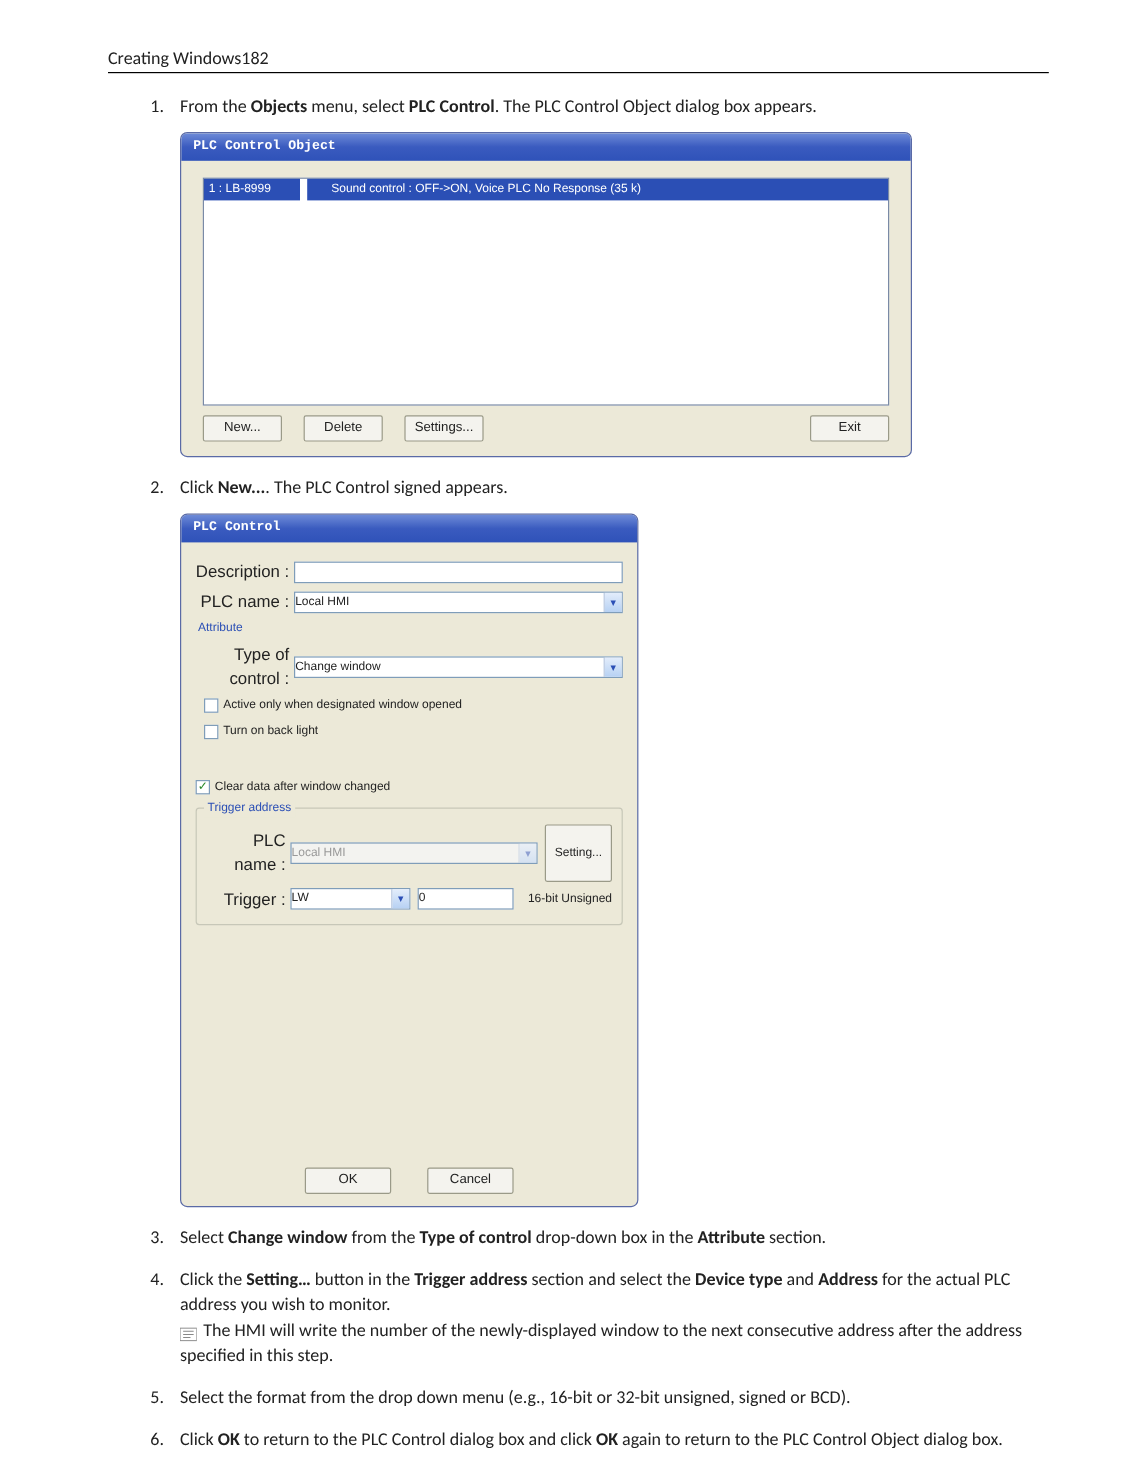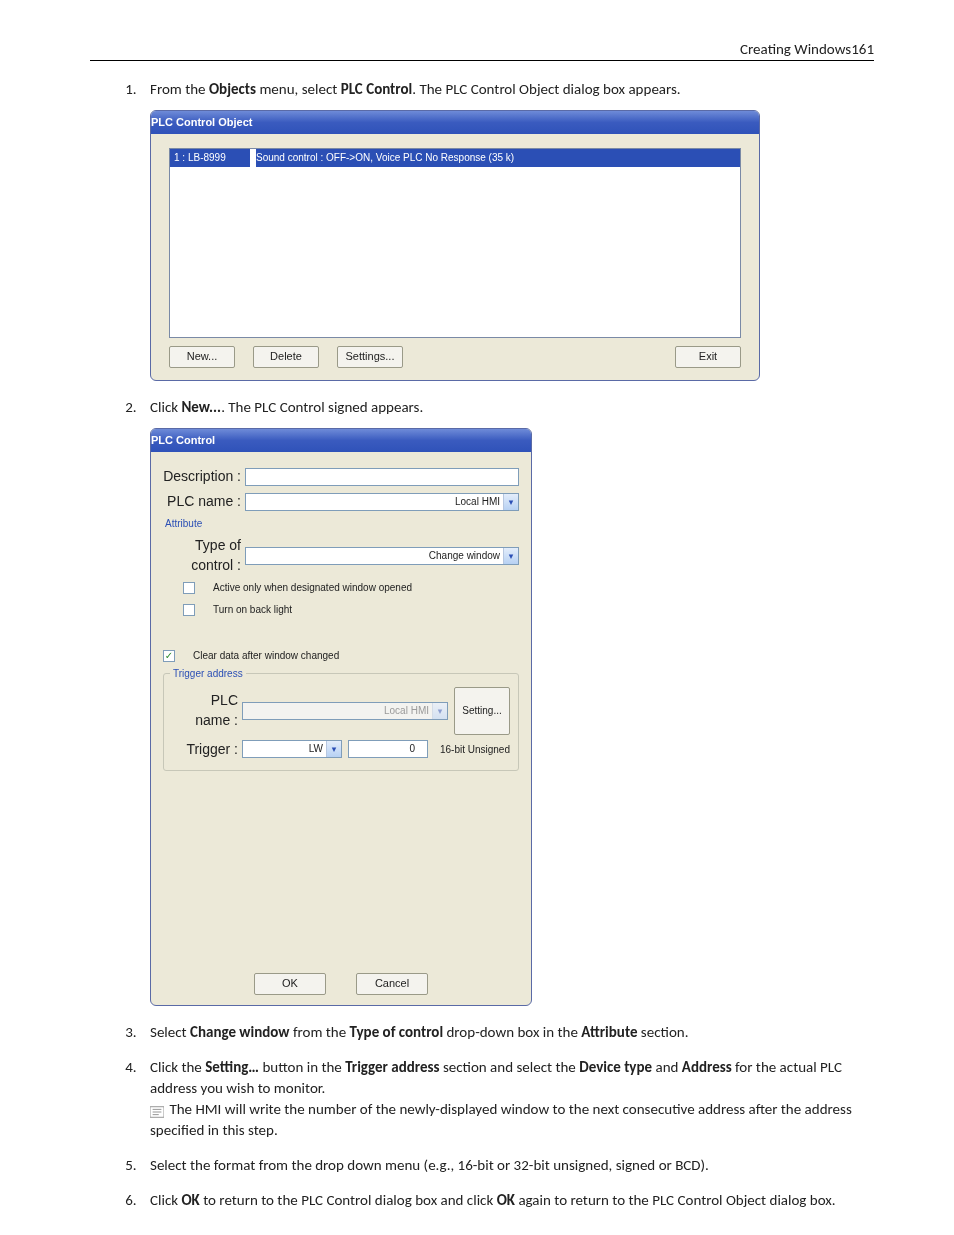--- a/index.html
+++ b/index.html
@@ -7,21 +7,21 @@
     font-family: Calibri, "Segoe UI", Arial, sans-serif;
     font-size: 15px;
     color: #222;
     background: #fff;
     margin: 0;
     padding: 40px 80px 40px 90px;
     width: 954px;
   }
   .header-line {
     display: flex;
-    justify-content: flex-end;
+    justify-content: flex-start;
     border-bottom: 1px solid #000;
     padding-bottom: 2px;
     margin-bottom: 18px;
     font-size: 15px;
   }
   ol.steps {
     padding-left: 50px;
     margin: 0;
   }
   ol.steps > li {
@@ -43,23 +43,24 @@
     overflow: hidden;
     font-family: Tahoma, Arial, sans-serif;
     font-size: 11px;
     background: #ece9d8;
     margin: 10px 0 16px 0;
   }
   .dlg1 { width: 610px; }
   .dlg .titlebar {
     background: linear-gradient(#6e8bd8, #3a5bbf 50%, #2f52b9);
     color: #fff;
-    padding: 4px 0;
+    padding: 4px 10px;
     font-size: 11px;
     font-weight: bold;
+    font-family: Liberation Mono, monospace;
   }
   .dlg1 .body {
     padding: 14px 18px 12px 18px;
   }
   .listbox {
     width: 100%;
     height: 190px;
     background: #fff;
     border: 1px solid #7a8aa6;
   }
@@ -70,21 +71,21 @@
   .listbox .row .cell1 {
     background: #2b4fb5;
     color: #fff;
     padding: 2px 4px;
     width: 80px;
     white-space: nowrap;
   }
   .listbox .row .cell2 {
     background: #2b4fb5;
     color: #fff;
-    padding: 2px 0;
+    padding: 2px 20px;
     flex: 1;
     white-space: nowrap;
     margin-left: 6px;
   }
   .btnrow {
     display: flex;
     gap: 18px;
     margin-top: 8px;
   }
   .btn {
@@ -112,24 +113,23 @@
     width: 82px;
     text-align: right;
     padding-right: 4px;
     font-size: 14px;
   }
   .txt {
     border: 1px solid #7f9db9;
     background: #fff;
     height: 18px;
     flex: 1;
-    padding: 1px 12px;
+    padding: 1px 0;
     font-size: 10px;
     line-height: 14px;
-    text-align: right;
   }
   .combo {
     position: relative;
     flex: 1;
   }
   .combo .txt { width: 100%; padding-right: 18px; }
   .combo .arrow, .arrow-btn {
     position: absolute;
     right: 1px; top: 1px;
     width: 15px; height: 16px;
@@ -141,23 +141,23 @@
     line-height: 16px;
   }
   .section-label {
     color: #2b4fb5;
     font-size: 10px;
     margin: 6px 0 2px 2px;
   }
   .chk {
     display: flex;
     align-items: center;
-    gap: 18px;
-    font-size: 10px;
-    margin: 4px 0 4px 20px;
+    gap: 4px;
+    font-size: 10px;
+    margin: 4px 0 4px 7px;
   }
   .chkbox {
     width: 12px; height: 12px;
     border: 1px solid #7f9db9;
     background: #fff;
     font-size: 10px;
     line-height: 10px;
     text-align: center;
     color: #2a8a2a;
   }
@@ -204,21 +204,21 @@
     width: 14px; height: 12px;
     vertical-align: text-bottom;
     margin-right: 2px;
   }
 </style>
 </head>
 <body>
 
 <div class="header-line">
   <span>Creating Windows</span>
-  <span>161</span>
+  <span>182</span>
 </div>
 
 <ol class="steps">
 
   <li>
     <span>From the </span><span class="bold">Objects</span><span> menu, select </span><span class="bold">PLC Control</span><span>. The PLC Control Object dialog box appears.</span>
 
     <div class="dlg dlg1">
       <div class="titlebar">PLC Control Object</div>
       <div class="body">

